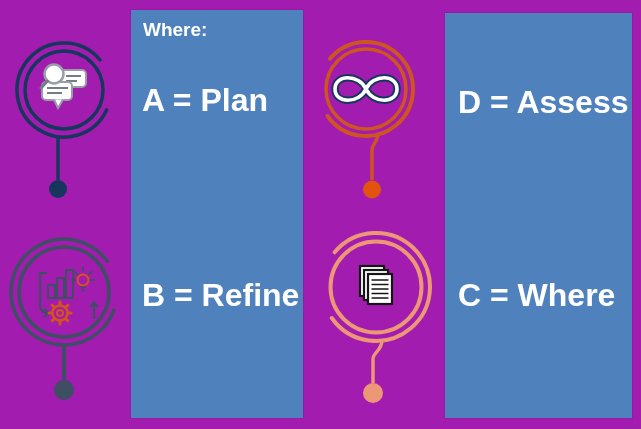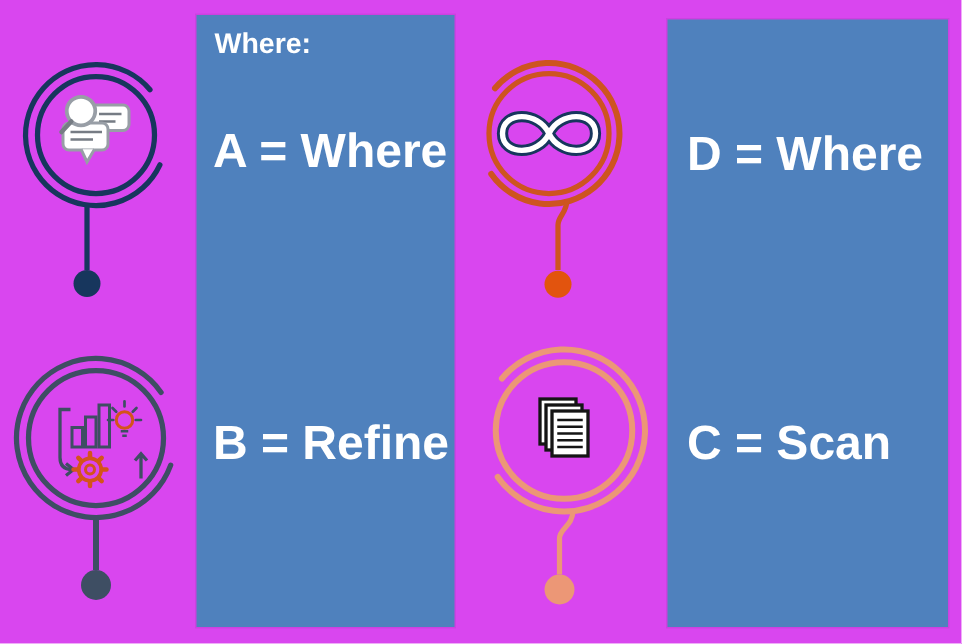--- a/index.html
+++ b/index.html
@@ -1,17 +1,17 @@
 <!DOCTYPE html>
 <html style="--panel_blue: #4F81BD; --navy: #17365D; --slate: #3E4E63; --orange: #CE5420; --orange_dot: #E2540E; --salmon: #EC9776; --icon_gray: #989EA6; --icon_line_gray: #767C84; --icon_orange: #D4541A; --doc_black: #151515; --text_white: #FFFFFF;"><head>
 <meta charset="utf-8">
 <style>
   html,body{margin:0;padding:0;background:#fff;}
   .canvas{
-    position:relative;width:641px;height:429px;background:#d946ef;overflow:hidden;
+    position:relative;width:641px;height:429px;background:#a21caf;overflow:hidden;
     font-family:"Liberation Sans","DejaVu Sans",sans-serif;
   }
   .panel{position:absolute;background:var(--panel_blue,#4F81BD);box-shadow:0 0 0 1px rgba(0,0,0,0.06);}
   #left-panel{left:131px;top:10px;width:172px;height:408px;}
   #right-panel{left:445px;top:13px;width:187px;height:405px;}
   .where{position:absolute;left:12px;top:9px;font-size:19px;font-weight:700;color:var(--text_white,#fff);}
   .label{position:absolute;left:11px;font-size:32px;font-weight:700;color:var(--text_white,#fff);white-space:nowrap;}
   #label-a{top:72px;}
   #label-b{top:267px;}
   #label-d{top:71px;left:13px;}
@@ -108,22 +108,22 @@
       <rect class="st-black" stroke-width="2.2" x="44" y="40" width="24" height="30"></rect>
       <rect class="st-black" stroke-width="2.2" x="48" y="44" width="24" height="30"></rect>
       <path class="ln-black" stroke-width="1.7" d="M 51.5 50 H 68.5 M 51.5 54.5 H 68.5 M 51.5 59 H 68.5 M 51.5 63.5 H 68.5 M 51.5 68 H 68.5"></path>
     </g>
     <path class="st-salmon" stroke-width="3.5" fill="none" d="M 62 110 C 62 121 53 122 53 129 L 53 153"></path>
     <circle class="fl-salmon" cx="53" cy="163" r="10"></circle>
   </svg>
 
   <div id="left-panel" class="panel">
     <div class="where">Where:</div>
-    <div id="label-a" class="label">A = Where</div>
+    <div id="label-a" class="label">A = Plan</div>
     <div id="label-b" class="label">B = Refine</div>
   </div>
 
   <div id="right-panel" class="panel">
-    <div id="label-d" class="label">D = Where</div>
-    <div id="label-c" class="label">C = Scan</div>
+    <div id="label-d" class="label">D = Assess</div>
+    <div id="label-c" class="label">C = Where</div>
   </div>
 
 </div>
 
 </body></html>

